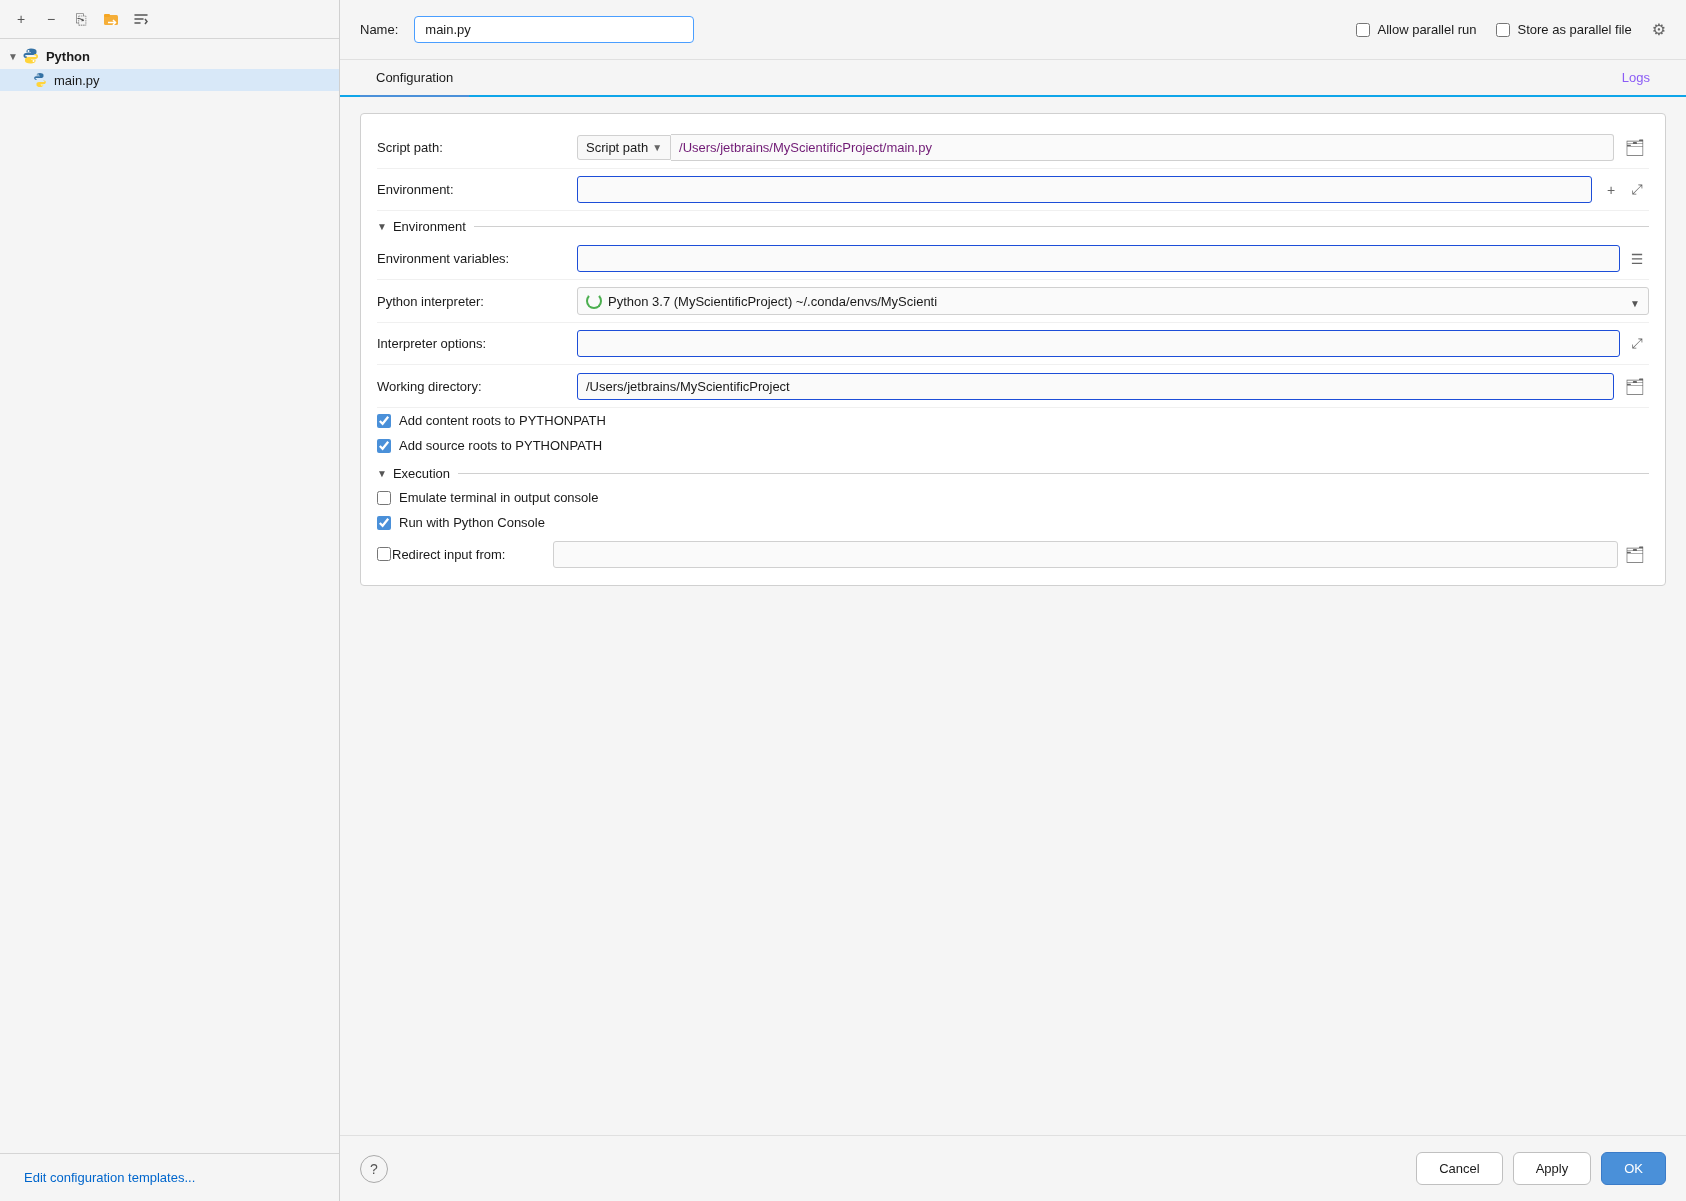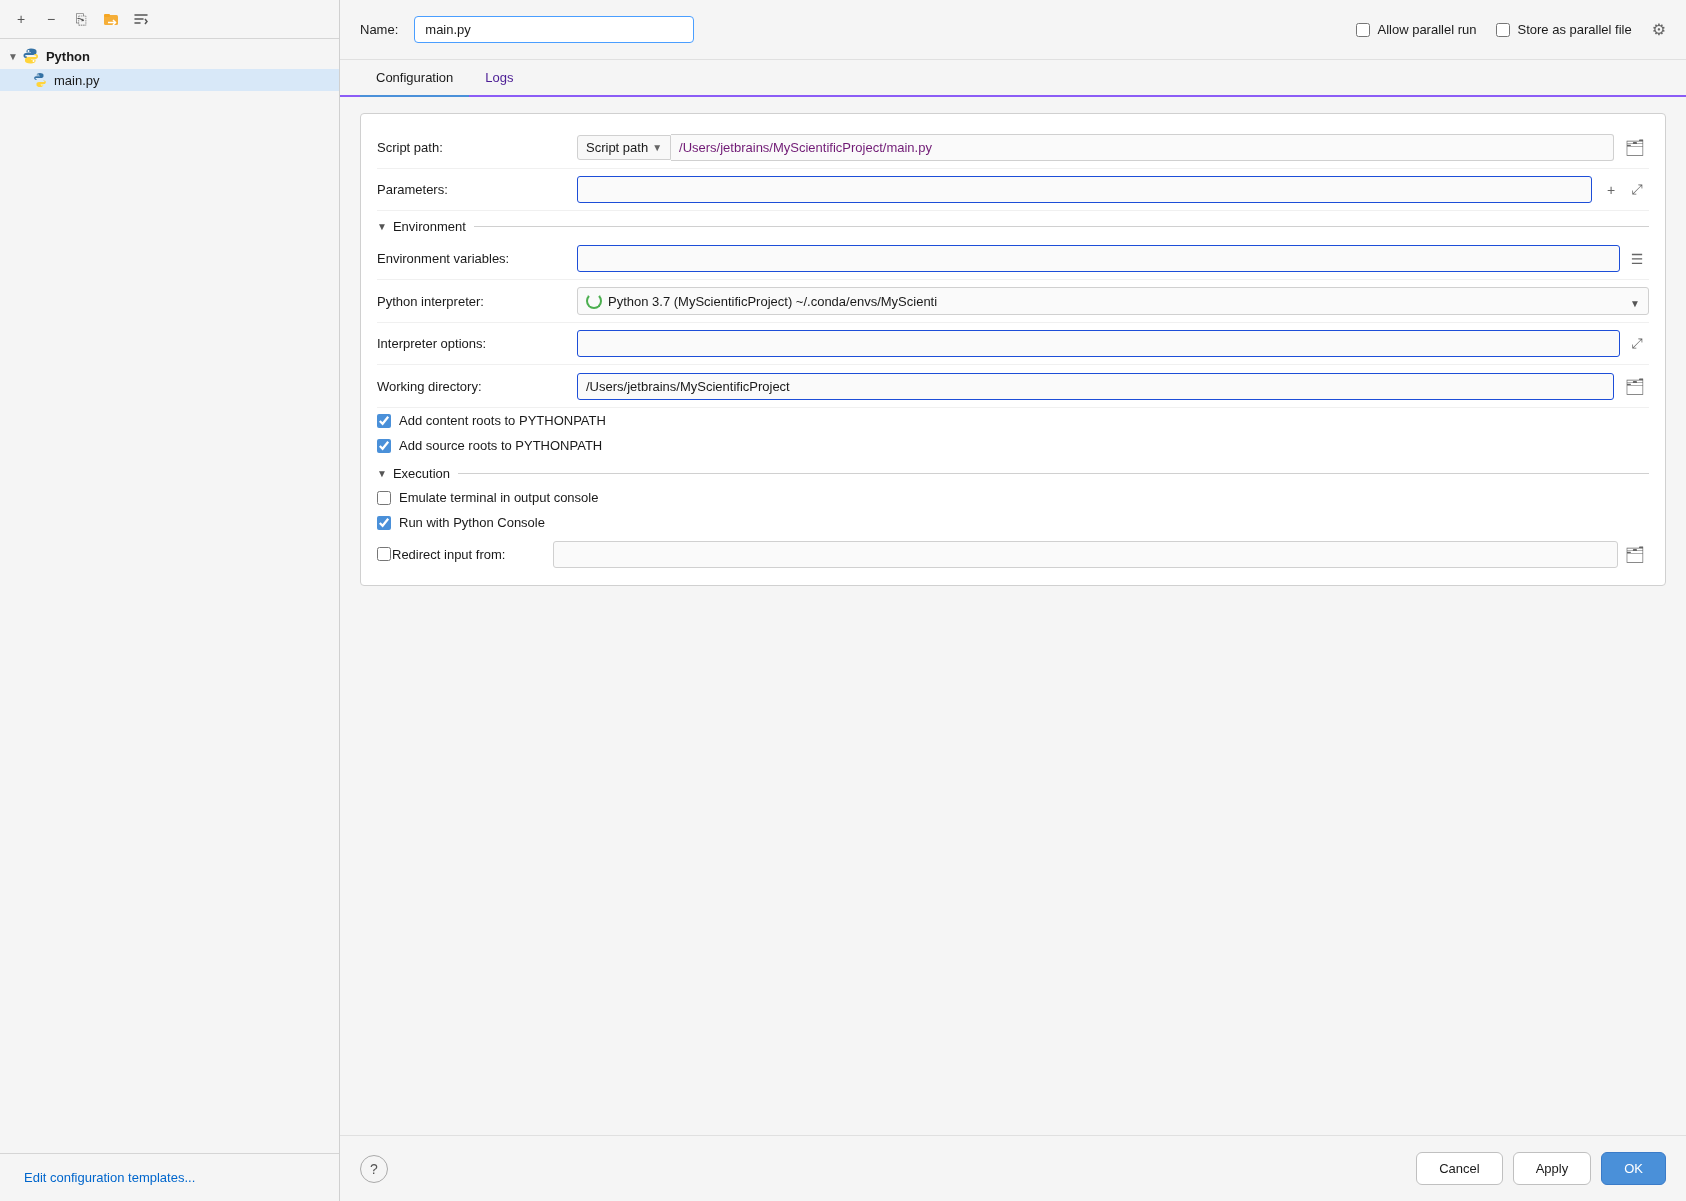--- a/index.html
+++ b/index.html
@@ -181,28 +181,29 @@
       color: #666;
       font-size: 16px;
       cursor: pointer;
     }
 
     
     .tabs-bar {
       display: flex;
       padding: 0 20px;
       background: #f5f5f5;
-      border-bottom: 2px solid #8b5cf6;
+      border-bottom: 2px solid #0ea5e9;
+      justify-content: space-between;
     }
 
     .tab {
       padding: 10px 16px;
       font-size: 13px;
       cursor: pointer;
-      color: #4c1d95;
+      color: #8b5cf6;
       border-bottom: 2px solid transparent;
       margin-bottom: -2px;
     }
 
     .tab.active {
       color: #1a1a1a;
       border-bottom: 2px solid #4a90d9;
       font-weight: 500;
     }
 
@@ -577,21 +578,21 @@
                 <span>Script path</span>
                 <span class="arrow">▼</span>
               </div>
               <input type="text" class="script-path-value" value="/Users/jetbrains/MyScientificProject/main.py" style="">
             </div>
             <span class="folder-icon-btn">🗂</span>
           </div>
         </div>
 
         <div class="field-row">
-          <div class="field-label">Parameters:</div>
+          <div class="field-label">Environment:</div>
           <div class="field-input-wrap">
             <input type="text" class="field-input" style="">
             <div class="plus-expand-wrap">
               <span class="icon-btn">+</span>
               <span class="icon-btn">⤢</span>
             </div>
           </div>
         </div>
 
         <div class="section-divider">

